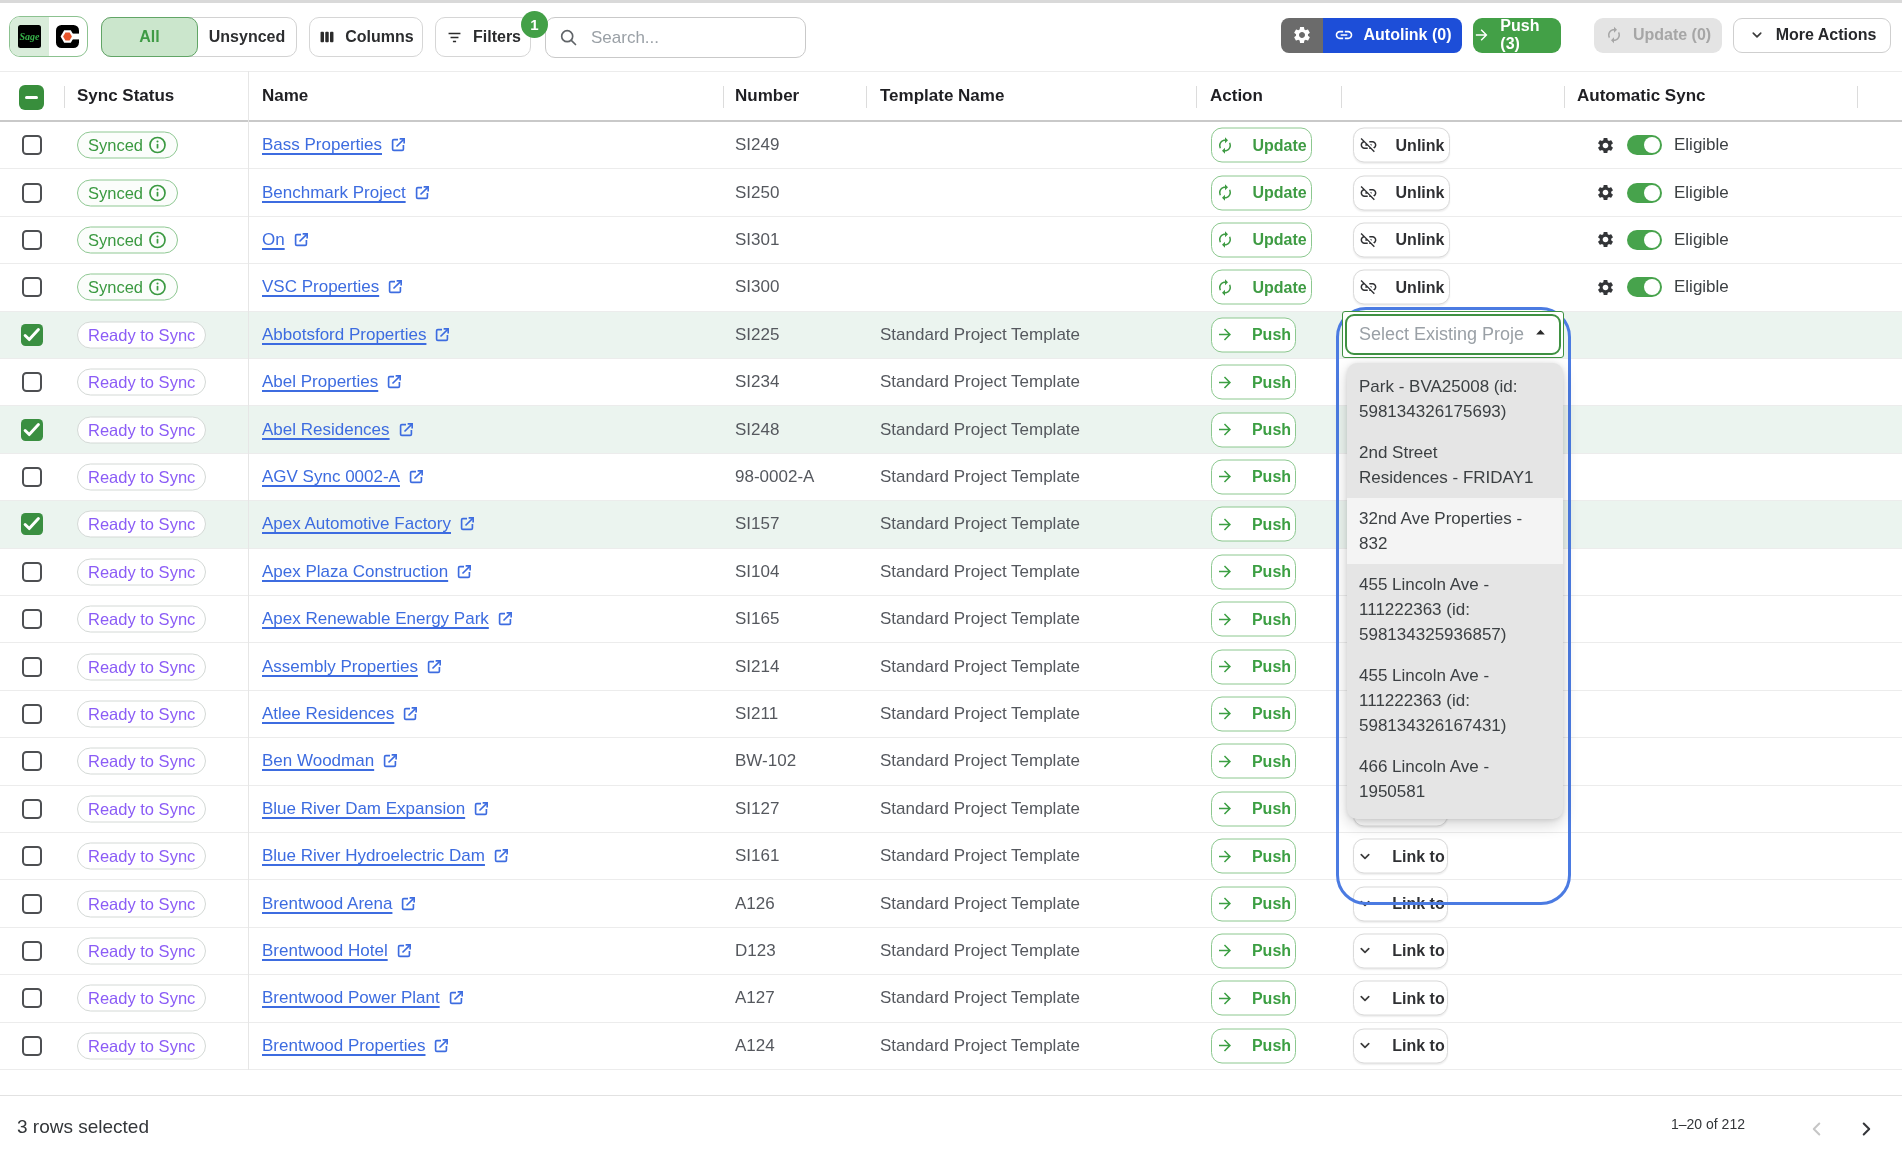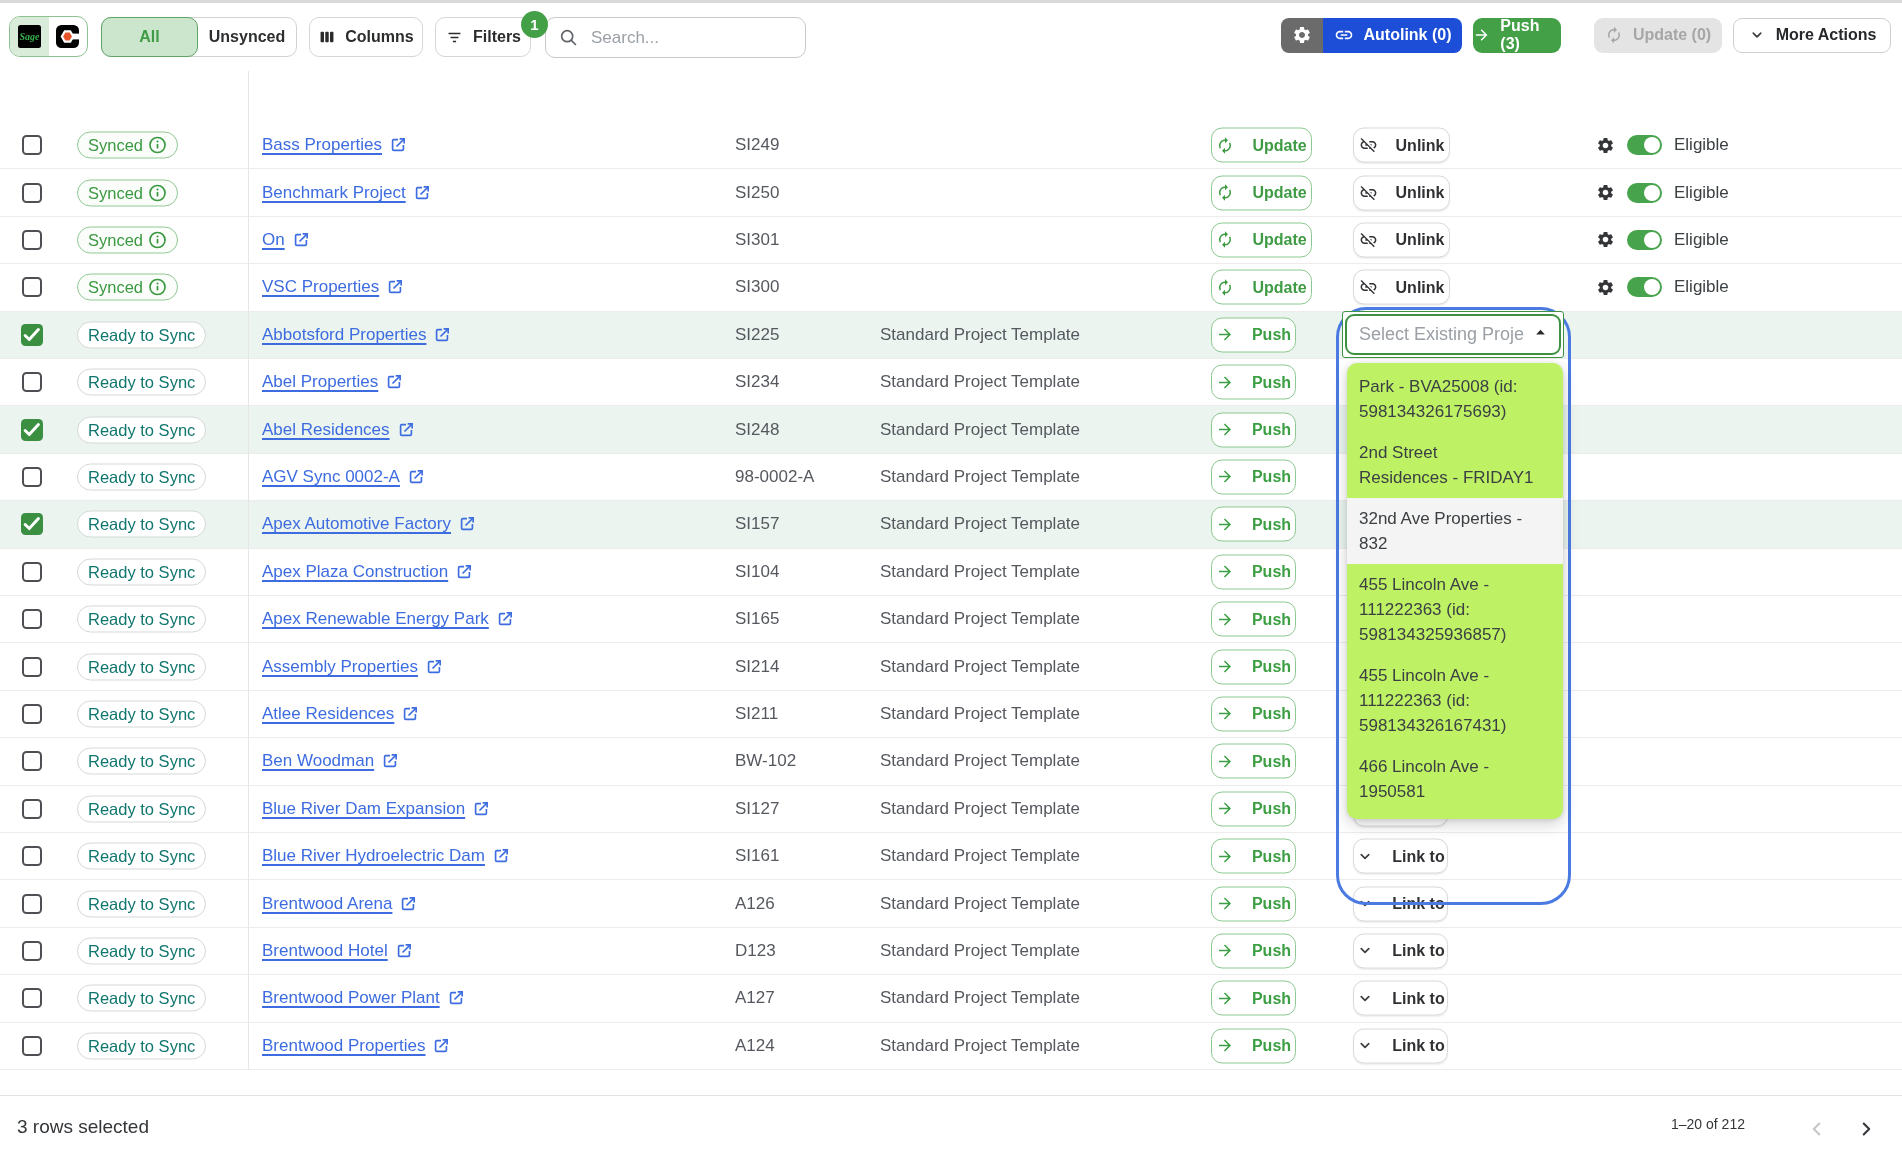--- a/index.html
+++ b/index.html
@@ -31,21 +31,21 @@
 .hcb::after { content:""; position:absolute; left:6px; top:11px; width:13px; height:3.2px; border-radius:2px; background:#fff; }
 .vline { position:absolute; left:248px; top:71px; width:1px; height:1024px; background:#e6e6e6; z-index:0; }
 
 .row { position:absolute; left:0; width:1902px; height:47.4px; border-bottom:1px solid #ececec; background:#fff; }
 .row.sel { background:#ebf4ef; }
 .cb { position:absolute; left:22px; top:50%; transform:translateY(-50%); width:20px; height:20px; border:2px solid #4d4f52; border-radius:4.5px; background:#fff; }
 .cb.on { left:21px; width:22px; height:22px; border:0; background:#3a8f41; }
 .cb.on svg { position:absolute; left:0; top:0; }
 .pill { position:absolute; left:77px; top:50%; transform:translateY(-50%); height:27px; border-radius:13.5px; display:flex; align-items:center; gap:5px; padding:0 10px; background:#fff; font-size:16.5px; }
 .pill-s { border:1.5px solid #8fc893; color:#3a9940; background:#fbfdfb; }
-.pill-r { border:1.5px solid #d4d9d6; color:#0f766e; }
+.pill-r { border:1.5px solid #d4d9d6; color:#8b5cf6; }
 .name { position:absolute; left:262px; top:50%; transform:translateY(-50%); display:flex; align-items:center; gap:7px; }
 .name a { color:#3d6ce0; text-decoration:underline; text-decoration-thickness:1.5px; text-underline-offset:3px; text-decoration-skip-ink:none; }
 .num { position:absolute; left:735px; top:50%; transform:translateY(-50%); color:#55585e; }
 .tpl { position:absolute; left:880px; top:50%; transform:translateY(-50%); color:#55585e; }
 .btn { position:absolute; top:50%; transform:translateY(-50%); height:35px; border-radius:11px; display:flex; align-items:center; justify-content:center; gap:18px; font-weight:bold; background:#fff; font-size:16px; }
 .act-upd { left:1211px; width:101px; border:1.5px solid #8cc88f; color:#3e9b43; }
 .act-push { left:1211px; width:85px; border:1.5px solid #8cc88f; color:#3c9f43; }
 .wbtn { border:1.5px solid #dadada; color:#2f3033; box-shadow:0 1px 1.5px rgba(0,0,0,0.07); }
 .unlink { left:1353px; width:97px; }
 .linkto { left:1353px; width:95px; }
@@ -58,21 +58,21 @@
 .footer { position:absolute; left:0; top:1095px; width:1902px; height:67px; background:#fff; border-top:1px solid #e2e2e2; }
 .rowsel { position:absolute; left:17px; top:1116px; font-size:19px; color:#333639; }
 .pages { position:absolute; left:1671px; top:1116px; font-size:14px; color:#333639; }
 .pgl { position:absolute; left:1806px; top:1118px; }
 .pgr { position:absolute; left:1855px; top:1118px; }
 
 .ring { position:absolute; left:1336px; top:307px; width:235px; height:598px; border:3px solid #4b7be2; border-radius:30px; z-index:20; }
 .selbox { position:absolute; left:1342px; top:311px; width:222px; height:47px; border:1.5px solid #3f9142; border-radius:3px; background:#fff; z-index:21; }
 .selbox .inner { position:absolute; left:2px; top:2px; right:2px; bottom:2px; border:2px solid #3f9142; border-radius:9px; background:#fff; display:flex; align-items:center; padding-left:12px; color:#9aa0a6; white-space:nowrap; overflow:hidden; font-size:18px; }
 .selbox .caret { position:absolute; right:13px; top:50%; transform:translateY(-50%); }
-.menu { position:absolute; left:1347px; top:363px; width:216px; background:#bef264; border-radius:10px; box-shadow:0 5px 16px rgba(0,0,0,0.18), 0 1px 4px rgba(0,0,0,0.10); z-index:21; padding:3px 0 7px 0; }
+.menu { position:absolute; left:1347px; top:363px; width:216px; background:#e5e5e5; border-radius:10px; box-shadow:0 5px 16px rgba(0,0,0,0.18), 0 1px 4px rgba(0,0,0,0.10); z-index:21; padding:3px 0 7px 0; }
 .mi { padding:8px 12px; line-height:25px; color:#3c4043; }
 .mi.hl { background:#f4f4f4; }
 </style>
 </head>
 <body>
 <div id="app">
   <div class="topstrip"></div>
   <div class="toolbar">
     <div class="logotog">
         <div class="half lg">
@@ -139,20 +139,36 @@
         </svg>
         <span>Update (0)</span>
       </div>
     <div class="rb morebtn">
         <svg width="18" height="18" viewBox="0 0 24 24" style="">
           <path fill="none" stroke="#3c3c3c" stroke-width="2.2" stroke-linecap="round" stroke-linejoin="round" d="M7 9.5l5 5 5-5"></path>
         </svg>
         <span>More Actions</span>
       </div>
   </div>
+  <div class="thead">
+    <div class="tick" style="left:64px"></div>
+      <div class="tick" style="left:723px"></div>
+      <div class="tick" style="left:866px"></div>
+      <div class="tick" style="left:1196px"></div>
+      <div class="tick" style="left:1341px"></div>
+      <div class="tick" style="left:1564px"></div>
+      <div class="tick" style="left:1857px"></div>
+    <div class="hcb"></div>
+    <div class="hl" style="left:77px">Sync Status</div>
+    <div class="hl" style="left:262px">Name</div>
+    <div class="hl" style="left:735px">Number</div>
+    <div class="hl" style="left:880px">Template Name</div>
+    <div class="hl" style="left:1210px">Action</div>
+    <div class="hl" style="left:1577px">Automatic Sync</div>
+  </div>
 <div class="row" style="top:122.0px">
       <div class="cb"></div>
       <div class="pill pill-s">
         <span>Synced</span>
         <svg width="19" height="19" viewBox="0 0 24 24" style="">
           <circle cx="12" cy="12" r="9.5" fill="none" stroke="#3a9940" stroke-width="2.1"></circle>
           <rect x="10.9" y="10.3" width="2.2" height="6.2" rx="1.1" fill="#3a9940"></rect>
           <circle cx="12" cy="7.6" r="1.35" fill="#3a9940"></circle>
         </svg>
       </div>

